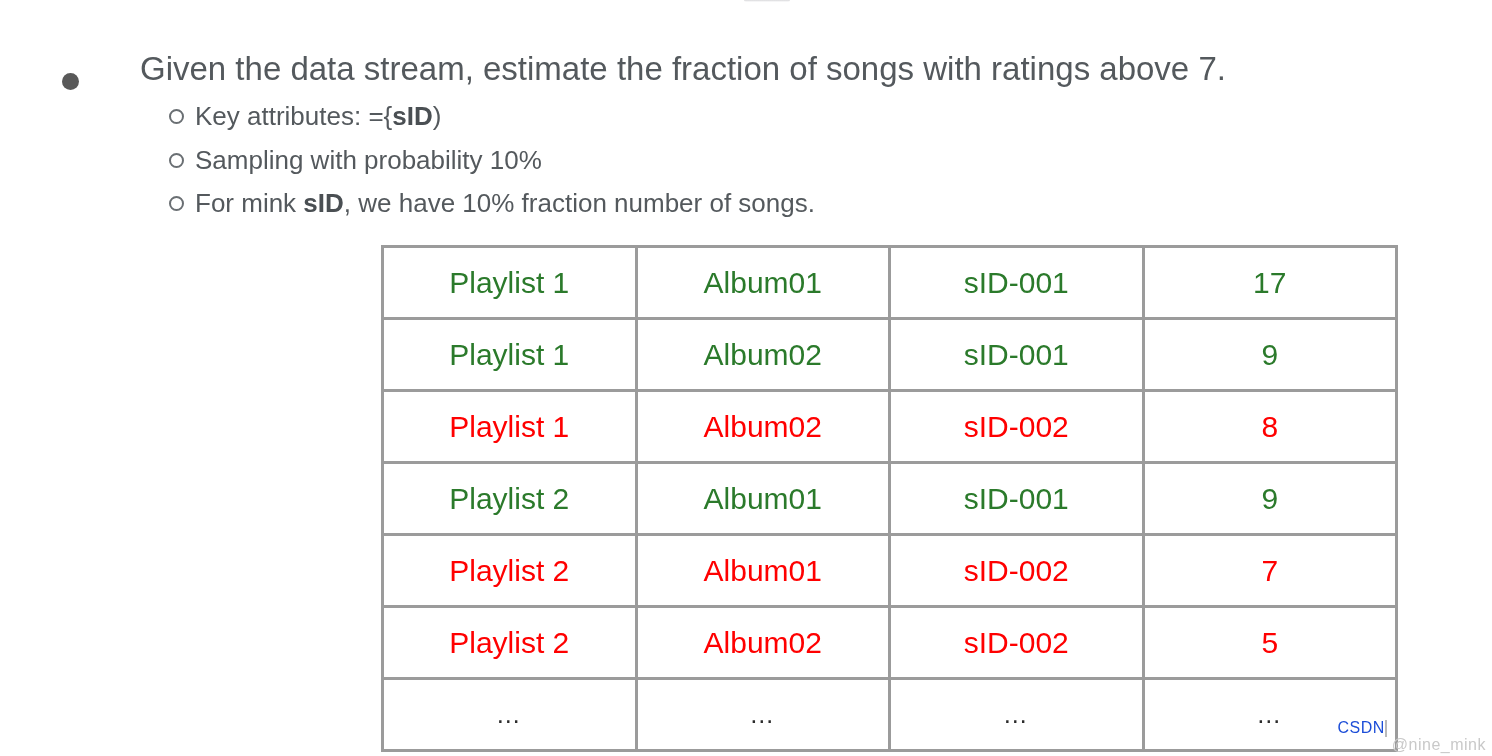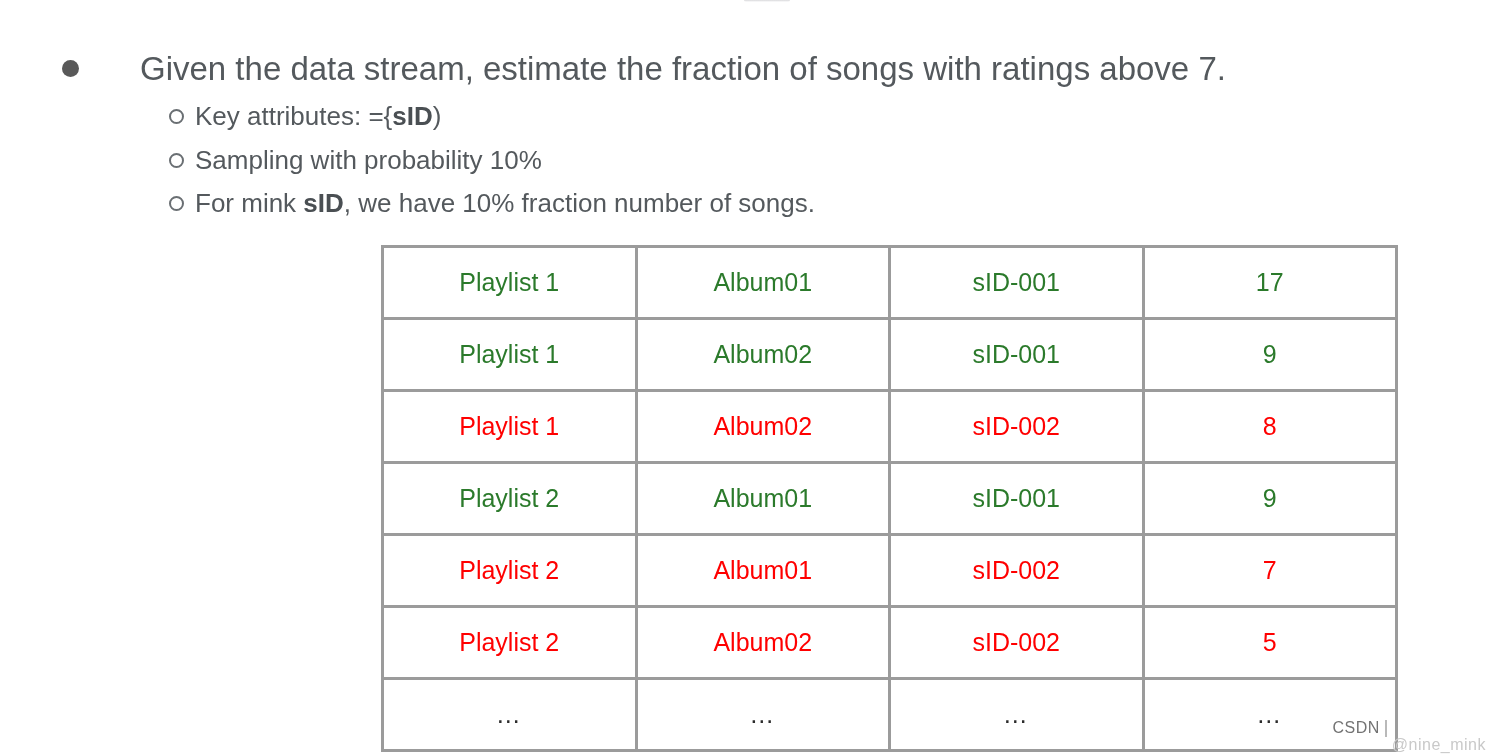--- a/index.html
+++ b/index.html
@@ -33,21 +33,21 @@
     position: absolute;
     left: 0;
     top: 0;
     width: 1492px;
   }
   .lvl1 {
     position: absolute;
     left: 62px;
     top: 48px;
     display: flex;
-    align-items: flex-start;
+    align-items: flex-end;
   }
   .lvl1 .dot {
     width: 17px;
     height: 17px;
     border-radius: 50%;
     background: #595959;
     margin-top: 12px;
     flex: 0 0 auto;
   }
   .lvl1 .txt {
@@ -94,41 +94,41 @@
     width: 1014px;
     border-collapse: collapse;
     table-layout: fixed;
   }
   .data-table td {
     width: 253.5px;
     height: 72px;
     border: 3px solid #9b9b9b;
     text-align: center;
     vertical-align: middle;
-    font-size: 25px;
+    font-size: 30px;
     font-family: "Liberation Sans", sans-serif;
     padding: 0;
   }
   .row-green td { color: #2b7a2b; }
   .row-red   td { color: #ff0000; }
   .row-ellipsis td { color: #2b2b2b; font-size: 25px; letter-spacing: 2px; }
 
   
   .watermark {
     position: absolute;
     right: 6px;
     bottom: 2px;
     display: flex;
     align-items: center;
     font-size: 16px;
     color: #c7c7c7;
     font-family: "Liberation Sans", sans-serif;
     letter-spacing: 0.5px;
   }
-  .watermark .wm-brand { color: #737373; padding-right: 5px; }
+  .watermark .wm-brand { color: #1d4ed8; }
   .watermark .wm-sep {
     width: 2px;
     height: 17px;
     background: #b9b9b9;
     margin-right: 5px;
   }
   .watermark .wm-user { color: #c9c9c9; margin-top: 34px; }
 </style>
 </head>
 <body>

